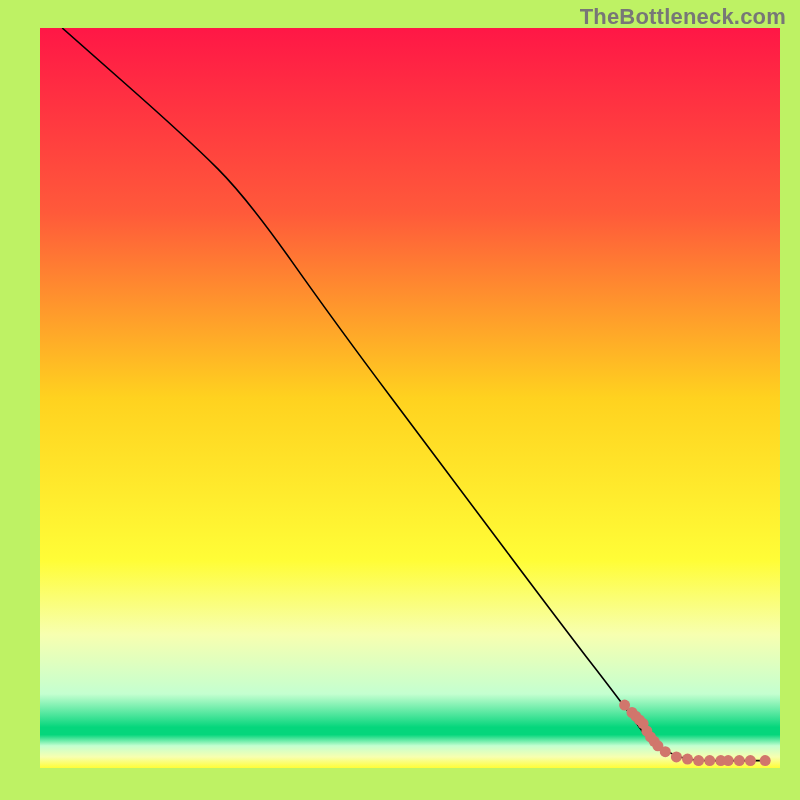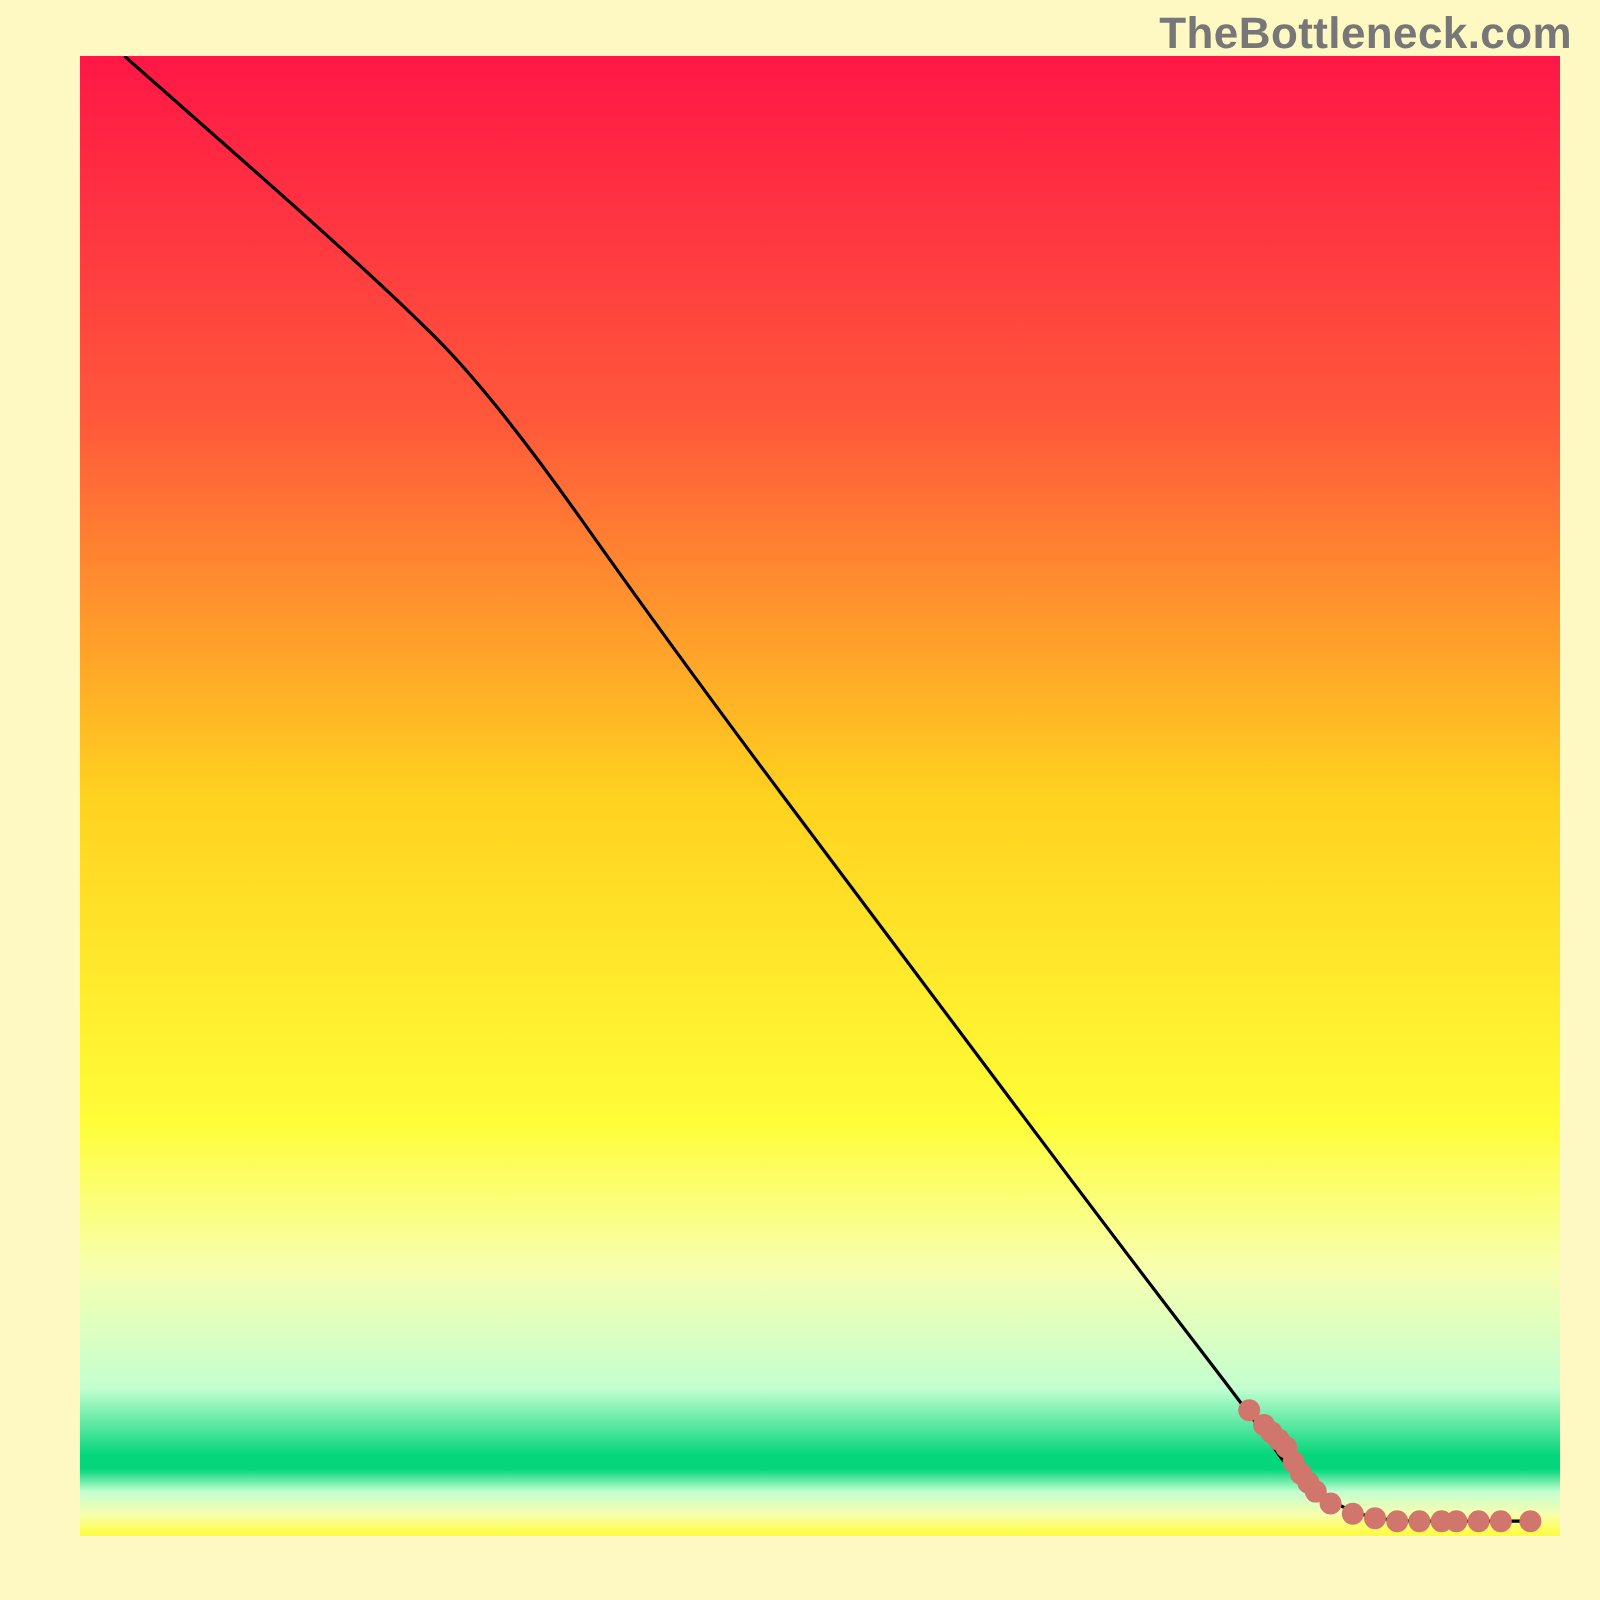--- a/index.html
+++ b/index.html
@@ -8,21 +8,21 @@
     width: 800px;
     height: 800px;
     background: #000;
     font-family: Arial, Helvetica, sans-serif;
     overflow: hidden;
   }
   .outer {
     position: relative;
     width: 800px;
     height: 800px;
-    background: #fef9c3;
+    background: #bef264;
   }
   .watermark {
     position: absolute;
     top: 4px;
     right: 14px;
     color: #777;
     font-size: 22px;
     font-weight: 600;
     letter-spacing: 0.2px;
     z-index: 5;

